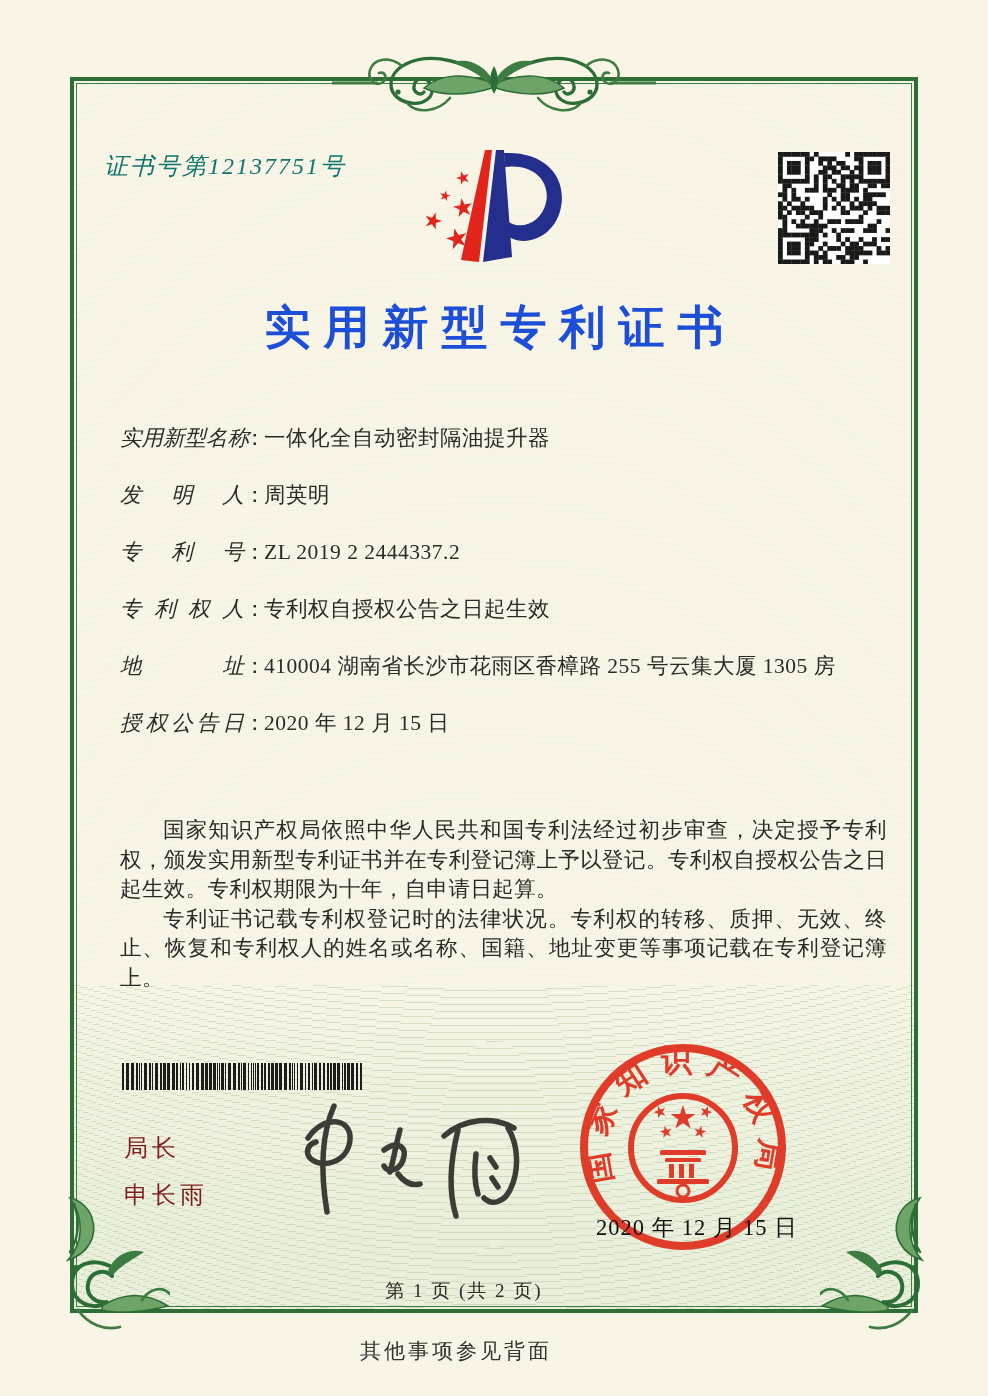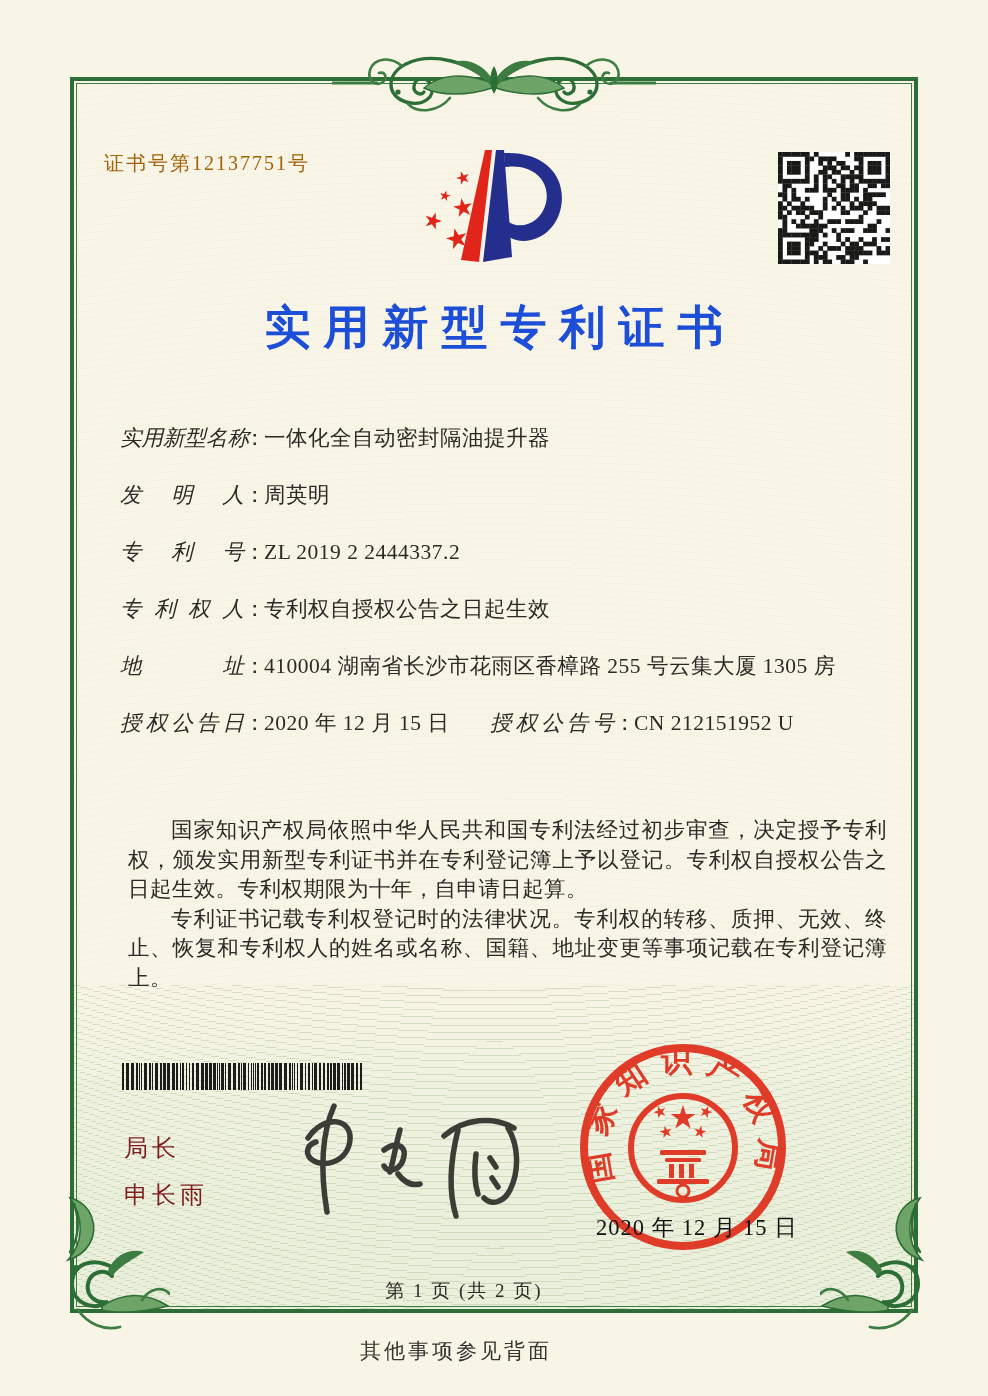--- a/index.html
+++ b/index.html
@@ -23,36 +23,36 @@
       repeating-radial-gradient(140% 120% at 50% 260%,rgba(130,165,105,.28) 0 1px,rgba(130,165,105,0) 1px 7px),
       linear-gradient(180deg,rgba(233,240,219,0) 0%,rgba(233,240,219,.55) 30%,var(--band_green) 75%);
   }
   .band-faint{
     left:74px;top:81px;width:841px;height:910px;opacity:.18;
     background:repeating-radial-gradient(160% 130% at 50% 300%,rgba(130,165,105,.22) 0 1px,rgba(130,165,105,0) 1px 8px);
   }
   
   .border-outer{left:70px;top:77px;width:848px;height:1236px;border:4px solid var(--green_dark);}
   .border-inner{position:absolute;inset:2px;border:1px solid var(--green_mid);}
-  .cert-no{left:104px;top:150px;font-size:20px;letter-spacing:2px;color:#a16207;}
+  .cert-no{left:104px;top:150px;font-size:24px;letter-spacing:2px;color:#0f766e;font-style:italic;}
   .title{
     left:0;right:0;top:297px;text-align:center;
     font-size:46px;font-weight:700;letter-spacing:13px;color:#1d4ed8;text-indent:13px;
   }
   .fields{left:120px;top:423px;width:770px;}
   .row{position:relative;height:29px;margin-bottom:28px;font-size:21.5px;white-space:nowrap;}
   .flabel{
     display:inline-block;width:124px;vertical-align:top;
     text-align:justify;text-align-last:justify;text-justify:inter-character;font-style:italic;
   }
   .colon{display:inline-block;width:20px;}
   .fvalue{letter-spacing:.5px;text-align:right;}
   .grant2{position:absolute;left:370px;top:0;}
   .paras{left:120px;top:816px;width:767px;font-size:21.5px;line-height:29.5px;text-align:justify;letter-spacing:.4px;}
-  .paras p{text-indent:2em;margin-left:8px;}
+  .paras p{text-indent:2em;}
   .director{left:124px;font-size:24px;letter-spacing:4px;color:#7f1d1d;}
   .seal-date{left:596px;top:1212px;font-size:22.5px;color:#10100e;letter-spacing:1px;z-index:6;}
   .page-info{left:0;right:0;top:1278px;text-align:center;font-size:19px;transform:translateX(-30px);letter-spacing:2px;}
   .back-note{left:0;right:0;top:1337px;text-align:center;font-size:21px;transform:translateX(-38px);letter-spacing:3px;color:#33332f;}
   svg{display:block;}
 </style>
 </head>
 <body>
 
 <div class="abs band-faint"></div>
@@ -450,23 +450,20 @@
     <span class="flabel">专利号</span><span class="colon">：</span><span class="fvalue">ZL 2019 2 2444337.2</span>
   </div>
   <div class="row">
     <span class="flabel">专利权人</span><span class="colon">：</span><span class="fvalue">专利权自授权公告之日起生效</span>
   </div>
   <div class="row">
     <span class="flabel">地址</span><span class="colon">：</span><span class="fvalue">410004 湖南省长沙市花雨区香樟路 255 号云集大厦 1305 房</span>
   </div>
   <div class="row">
     <span class="flabel">授权公告日</span><span class="colon">：</span><span class="fvalue">2020 年 12 月 15 日</span>
-    <span class="grant2">
-      <span class="flabel">授权公告号</span><span class="colon">：</span><span class="fvalue">CN 212151952 U</span>
-    </span>
   </div>
 </div>
 
 <div class="abs paras">
   <p>国家知识产权局依照中华人民共和国专利法经过初步审查，决定授予专利权，颁发实用新型专利证书并在专利登记簿上予以登记。专利权自授权公告之日起生效。专利权期限为十年，自申请日起算。</p>
   <p>专利证书记载专利权登记时的法律状况。专利权的转移、质押、无效、终止、恢复和专利权人的姓名或名称、国籍、地址变更等事项记载在专利登记簿上。</p>
 </div>
 
 <svg id="bc" class="abs" style="left:122px;top:1063px;" width="244" height="27" viewBox="0 0 244 27">
     <rect x="0" y="0" width="2" height="27" fill="#1c1c1a"></rect>

